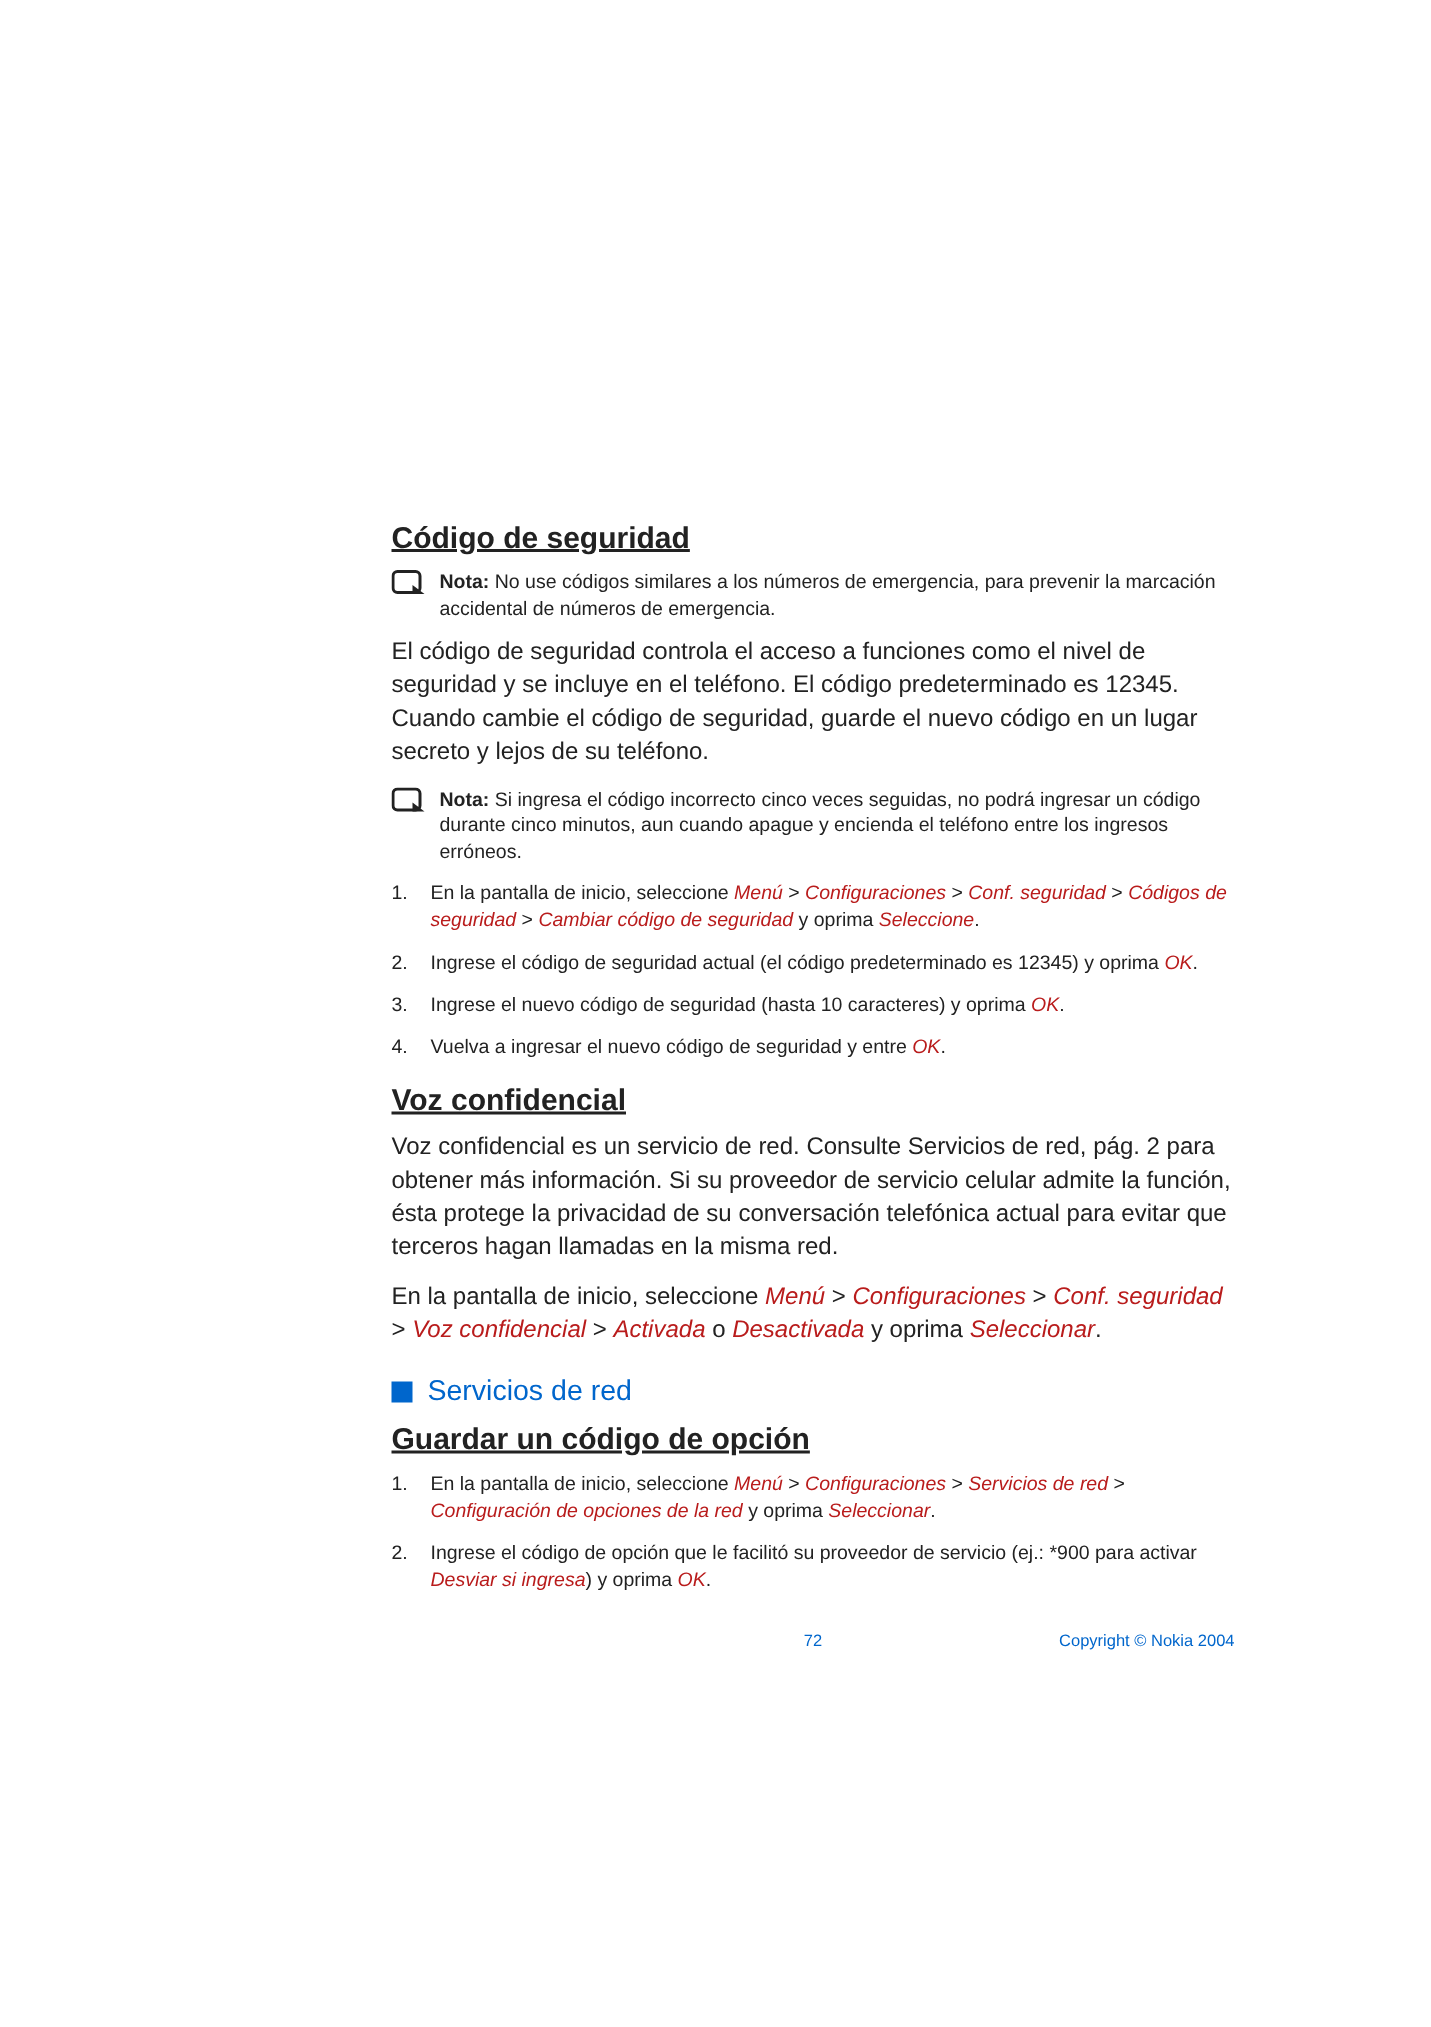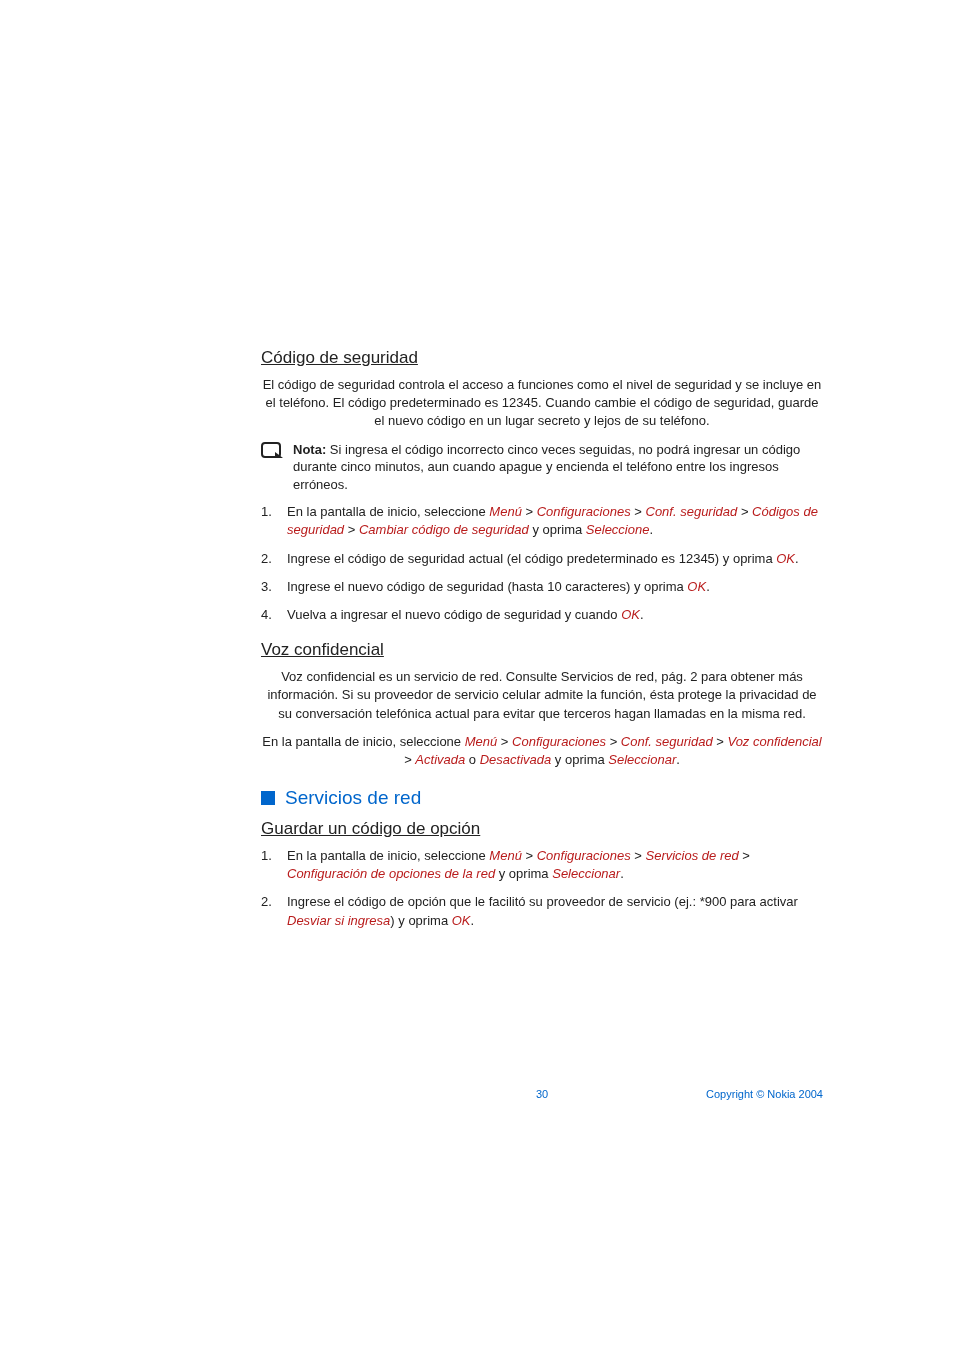--- a/index.html
+++ b/index.html
@@ -11,42 +11,41 @@
     position: relative;
     color: #222;
   }
   .page {
     position: absolute;
     left: 261px;
     top: 348px;
     width: 562px;
   }
   h2.underlined {
-    font-size: 17px;
-    font-weight: normal;
+    font-size: 20px;
+    font-weight: bold;
     text-decoration: underline;
     color: #222;
     margin-bottom: 8px;
   }
   .note-row {
     display: flex;
     align-items: flex-start;
     gap: 8px;
     margin-bottom: 10px;
   }
   .note-row .note-text {
     font-size: 13px;
     line-height: 1.35;
   }
   .note-row .note-text .bold { font-weight: bold; }
   p.body {
-    font-size: 13px;
+    font-size: 16px;
     line-height: 1.4;
     margin-bottom: 10px;
-    text-align: center;
   }
   ol {
     list-style: none;
     counter-reset: item;
     margin-bottom: 14px;
   }
   ol li {
     font-size: 13px;
     line-height: 1.4;
     margin-bottom: 10px;
@@ -93,20 +92,29 @@
   .guardar-section { margin-top: 4px; }
   svg.note-icon { flex-shrink: 0; margin-top: 1px; }
 </style>
 </head>
 <body>
 
 <div class="page">
 
   <h2 class="underlined">Código de seguridad</h2>
 
+  <div class="note-row">
+    <svg class="note-icon" width="24" height="20" viewBox="0 0 24 20">
+      <rect x="1" y="1" width="18" height="14" rx="3" fill="none" stroke="#222" stroke-width="2"></rect>
+      <path d="M14 10 L22 16 L14 16 Z" fill="#222"></path>
+    </svg>
+    <div class="note-text">
+      <span class="bold">Nota:</span><span> No use códigos similares a los números de emergencia, para prevenir la marcación accidental de números de emergencia.</span>
+    </div>
+  </div>
 
   <p class="body">El código de seguridad controla el acceso a funciones como el nivel de seguridad y se incluye en el teléfono. El código predeterminado es 12345. Cuando cambie el código de seguridad, guarde el nuevo código en un lugar secreto y lejos de su teléfono.</p>
 
   <div class="note-row">
     <svg class="note-icon" width="24" height="20" viewBox="0 0 24 20">
       <rect x="1" y="1" width="18" height="14" rx="3" fill="none" stroke="#222" stroke-width="2"></rect>
       <path d="M14 10 L22 16 L14 16 Z" fill="#222"></path>
     </svg>
     <div class="note-text">
       <span class="bold">Nota:</span><span> Si ingresa el código incorrecto cinco veces seguidas, no podrá ingresar un código durante cinco minutos, aun cuando apague y encienda el teléfono entre los ingresos erróneos.</span>
@@ -117,21 +125,21 @@
     <li>
       <span>En la pantalla de inicio, seleccione </span><span class="link">Menú</span><span class="sep"> &gt; </span><span class="link">Configuraciones</span><span class="sep"> &gt; </span><span class="link">Conf. seguridad</span><span class="sep"> &gt; </span><span class="link">Códigos de seguridad</span><span class="sep"> &gt; </span><span class="link">Cambiar código de seguridad</span><span> y oprima </span><span class="link">Seleccione</span><span>.</span>
     </li>
     <li>
       <span>Ingrese el código de seguridad actual (el código predeterminado es 12345) y oprima </span><span class="link">OK</span><span>.</span>
     </li>
     <li>
       <span>Ingrese el nuevo código de seguridad (hasta 10 caracteres) y oprima </span><span class="link">OK</span><span>.</span>
     </li>
     <li>
-      <span>Vuelva a ingresar el nuevo código de seguridad y cuando </span><span class="link">OK</span><span>.</span>
+      <span>Vuelva a ingresar el nuevo código de seguridad y entre </span><span class="link">OK</span><span>.</span>
     </li>
   </ol>
 
   <div class="voz-section">
     <h2 class="underlined">Voz confidencial</h2>
     <p class="body">Voz confidencial es un servicio de red. Consulte Servicios de red, pág. 2 para obtener más información. Si su proveedor de servicio celular admite la función, ésta protege la privacidad de su conversación telefónica actual para evitar que terceros hagan llamadas en la misma red.</p>
     <p class="body">
       <span>En la pantalla de inicio, seleccione </span><span class="link">Menú</span><span class="sep"> &gt; </span><span class="link">Configuraciones</span><span class="sep"> &gt; </span><span class="link">Conf. seguridad</span><span class="sep"> &gt; </span><span class="link">Voz confidencial</span><span class="sep"> &gt; </span><span class="link">Activada</span><span> o </span><span class="link">Desactivada</span><span> y oprima </span><span class="link">Seleccionar</span><span>.</span>
     </p>
   </div>
@@ -149,15 +157,15 @@
       </li>
       <li>
         <span>Ingrese el código de opción que le facilitó su proveedor de servicio (ej.: *900 para activar </span><span class="link">Desviar si ingresa</span><span>) y oprima </span><span class="link">OK</span><span>.</span>
       </li>
     </ol>
   </div>
 
 </div>
 
 <div class="footer">
-  <span class="pnum">30</span>
+  <span class="pnum">72</span>
   <span class="copy">Copyright © Nokia 2004</span>
 </div>
 
 </body></html>

